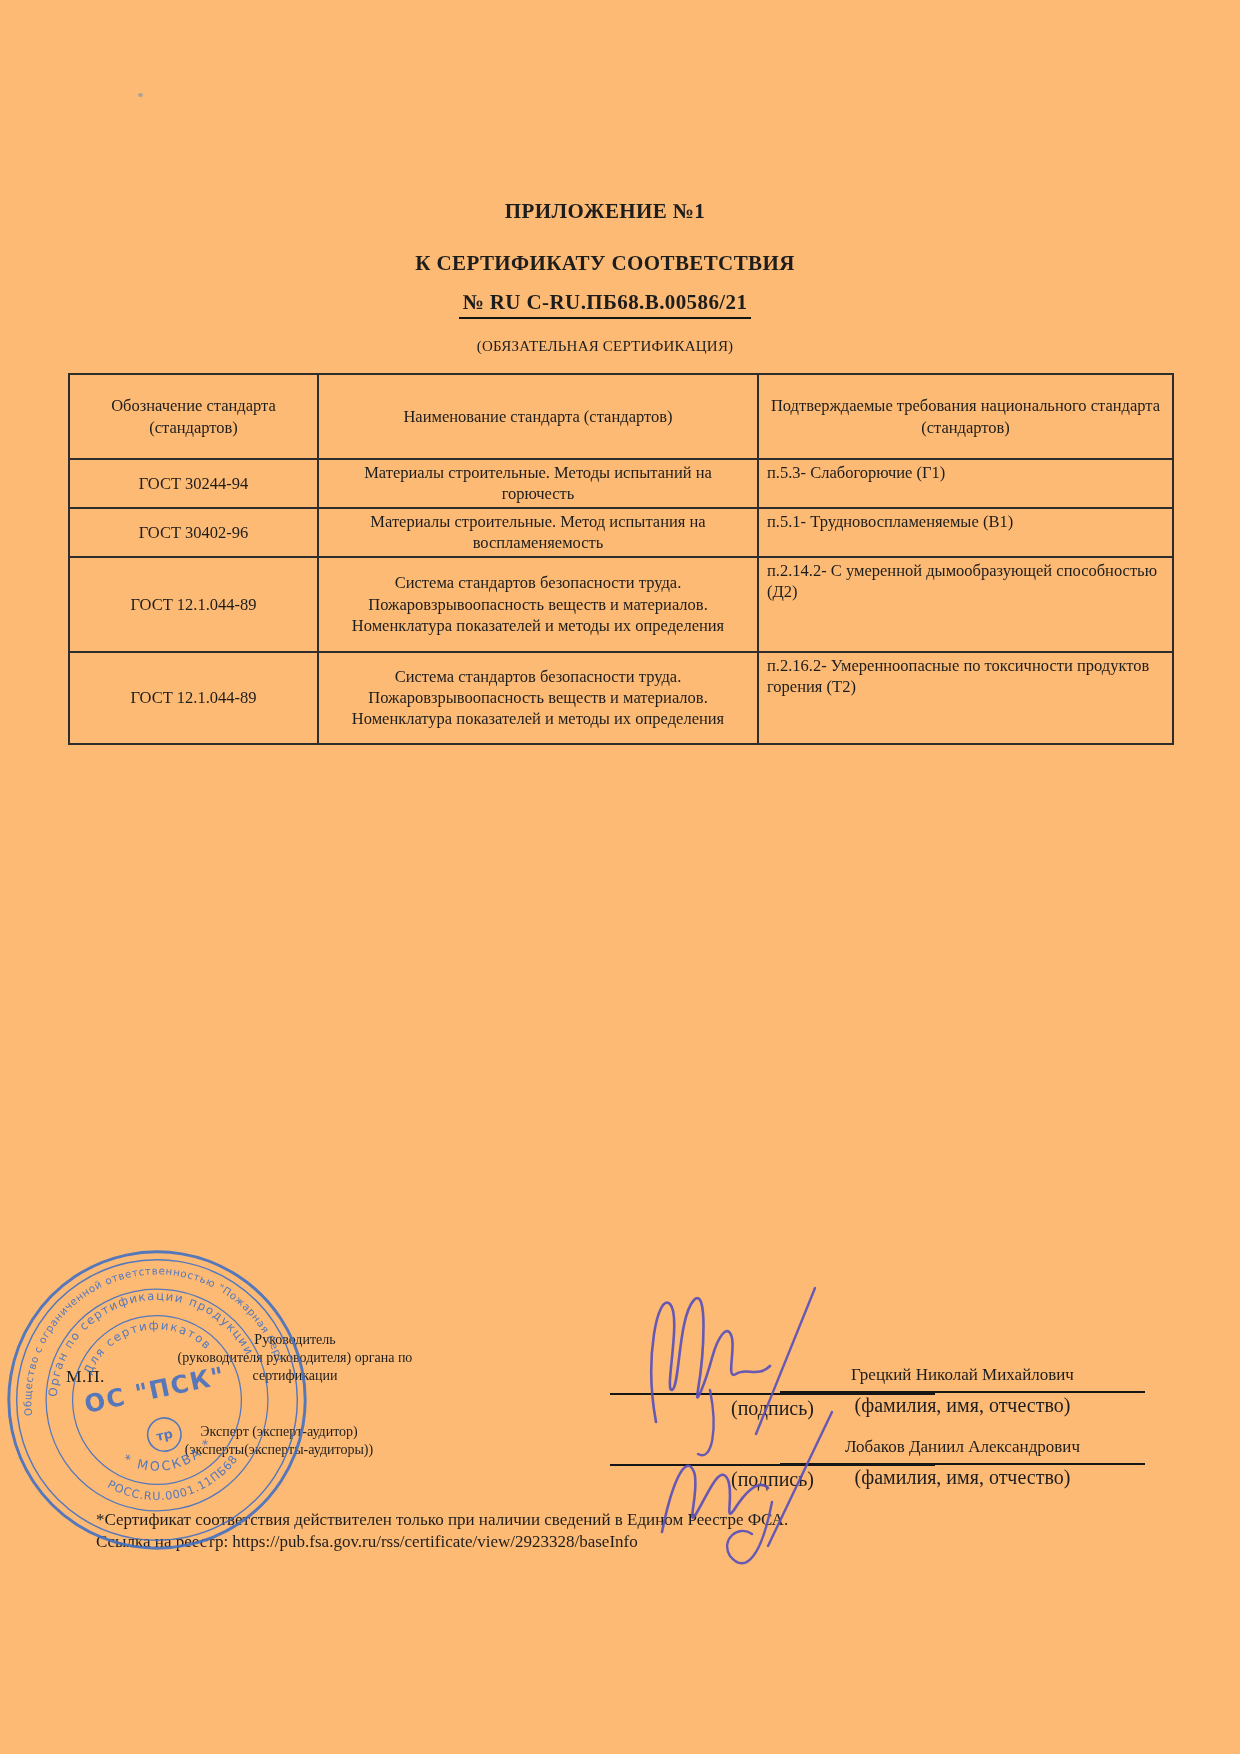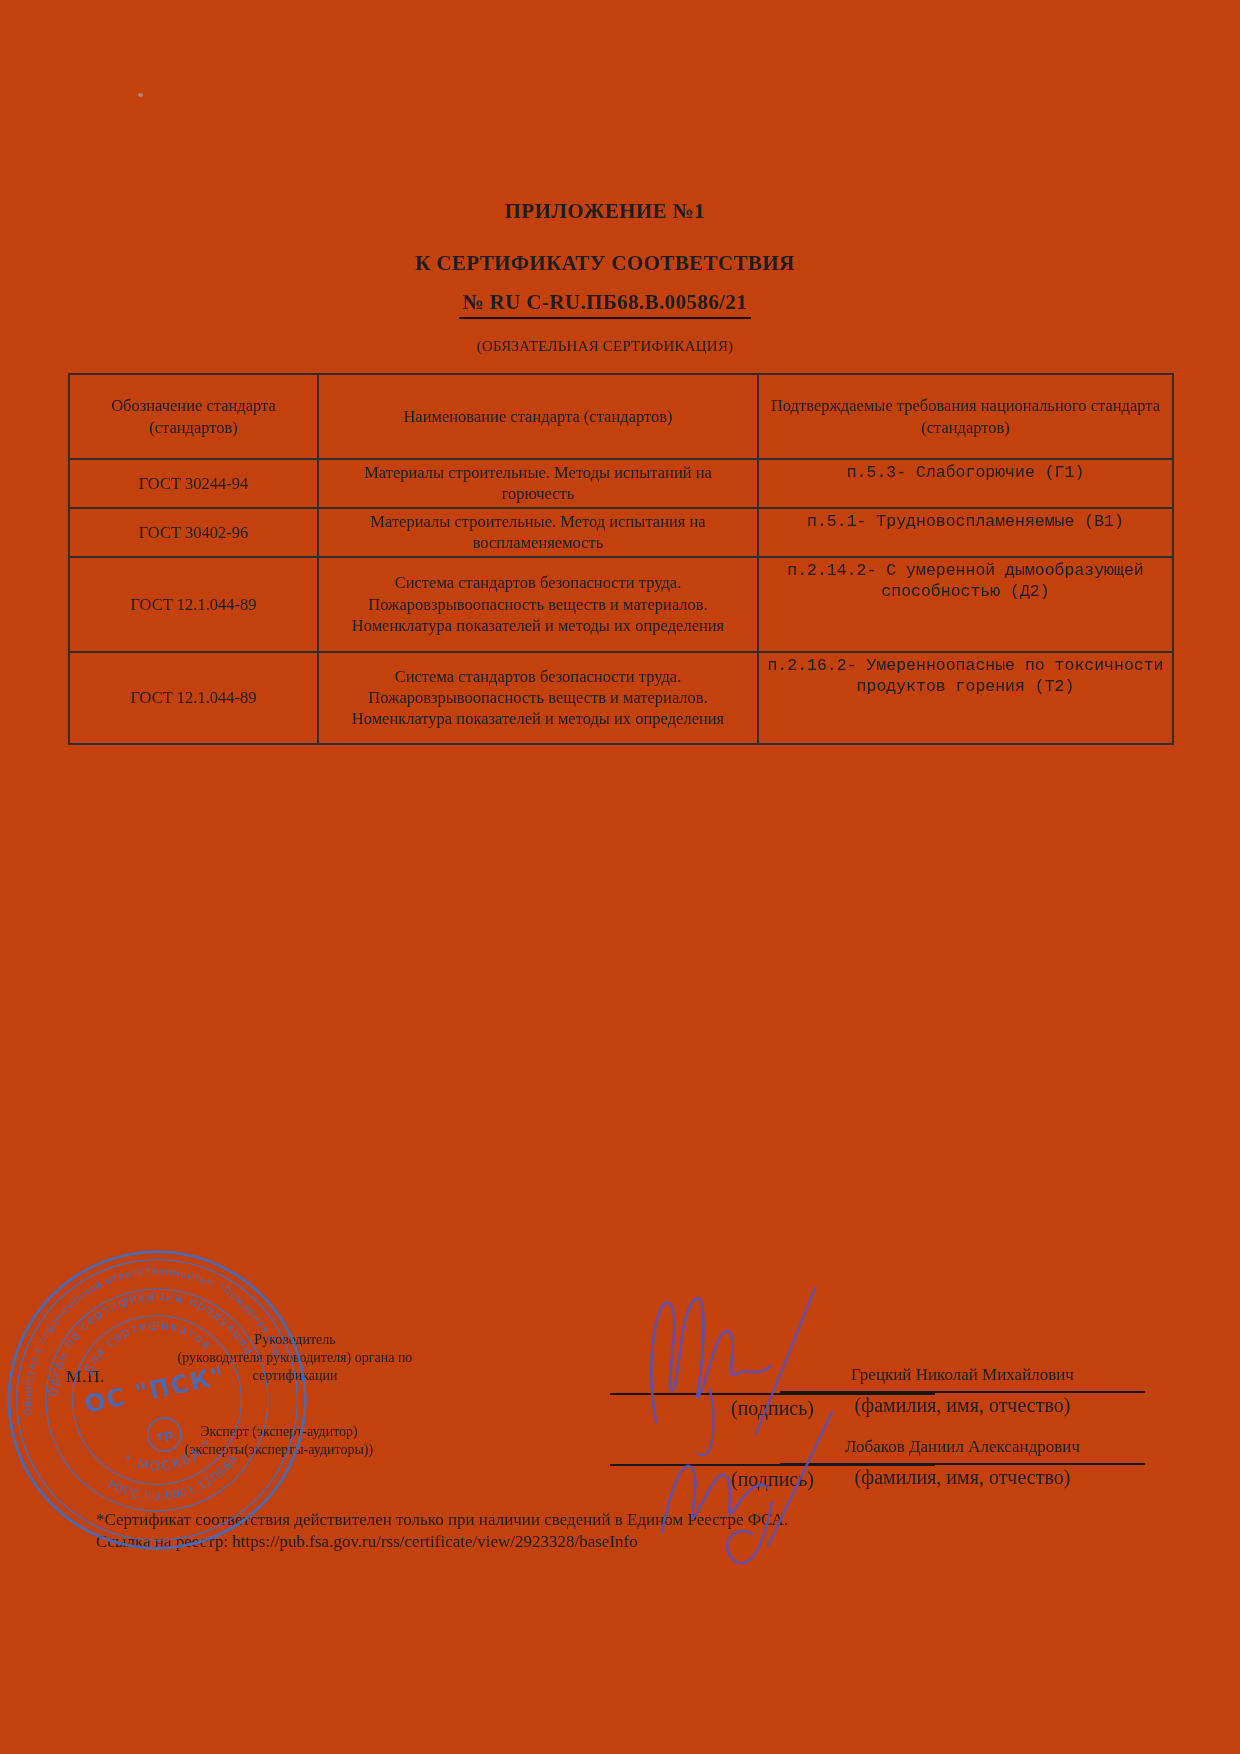--- a/index.html
+++ b/index.html
@@ -1,38 +1,38 @@
 <!DOCTYPE html>
 <html><head>
 <meta charset="utf-8">
 <style>
   html,body { margin:0; padding:0; background:#e8e8e8; }
   .page {
     position:relative; width:1240px; height:1754px; margin:0 auto;
-    background:#c2410c; color:#1d1d1d;
+    background:#fdba74; color:#1d1d1d;
     font-family:"Liberation Serif","DejaVu Serif",serif;
     overflow:hidden;
   }
   .abs { position:absolute; }
 
   .speck { width:5px; height:4px; background:#9b9b9b; border-radius:50%; opacity:.8; }
 
   .title-line { left:0; width:1210px; text-align:center; font-weight:bold; font-size:21px; letter-spacing:.4px; }
   .cert-num-inner { display:inline-block; border-bottom:2.5px solid #151515; padding:0 4px 2px 4px; }
   .subtitle { left:0; width:1210px; text-align:center; font-size:15px; letter-spacing:.2px; }
 
   table.std { border-collapse:collapse; table-layout:fixed; width:1104px; background:transparent; }
   table.std th, table.std td {
     border:2px solid #2d2d2d; font-size:16.5px; font-weight:normal;
     line-height:1.3; padding:2px 8px; overflow:hidden;
   }
   table.std th { text-align:center; vertical-align:middle; }
   td.c-std { text-align:center; vertical-align:middle; }
   td.c-name { text-align:center; vertical-align:middle; }
-  td.c-req { text-align:center; vertical-align:top; padding-top:4px;font-family:Liberation Mono, monospace; }
+  td.c-req { text-align:left; vertical-align:top; padding-top:4px; }
 
   .label-block { font-size:14px; line-height:1.28; text-align:center; }
   .sig-line { border-bottom:2px solid #161616; }
   .caption { font-size:20px; text-align:center; }
   .person-name { font-size:17px; text-align:center; padding-bottom:6px; border-bottom:2px solid #161616; }
   .mp { font-size:17.5px; letter-spacing:.5px; }
 
   .footnote { font-size:17px; line-height:1.3; }
 
   .stamp-svg { transform:rotate(-12deg); opacity:.88; }

